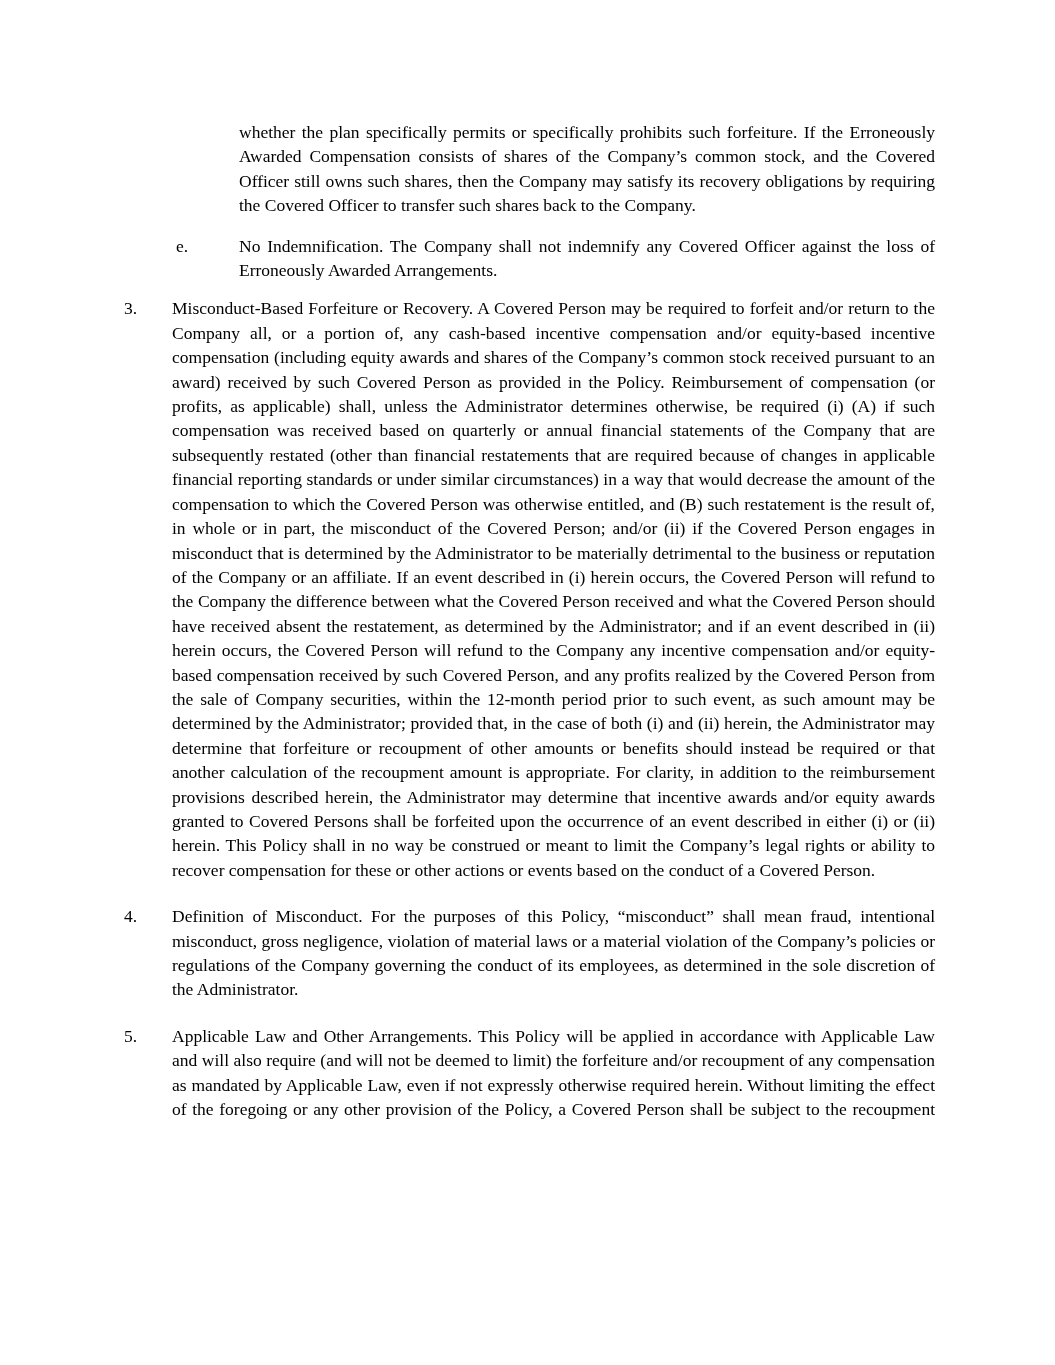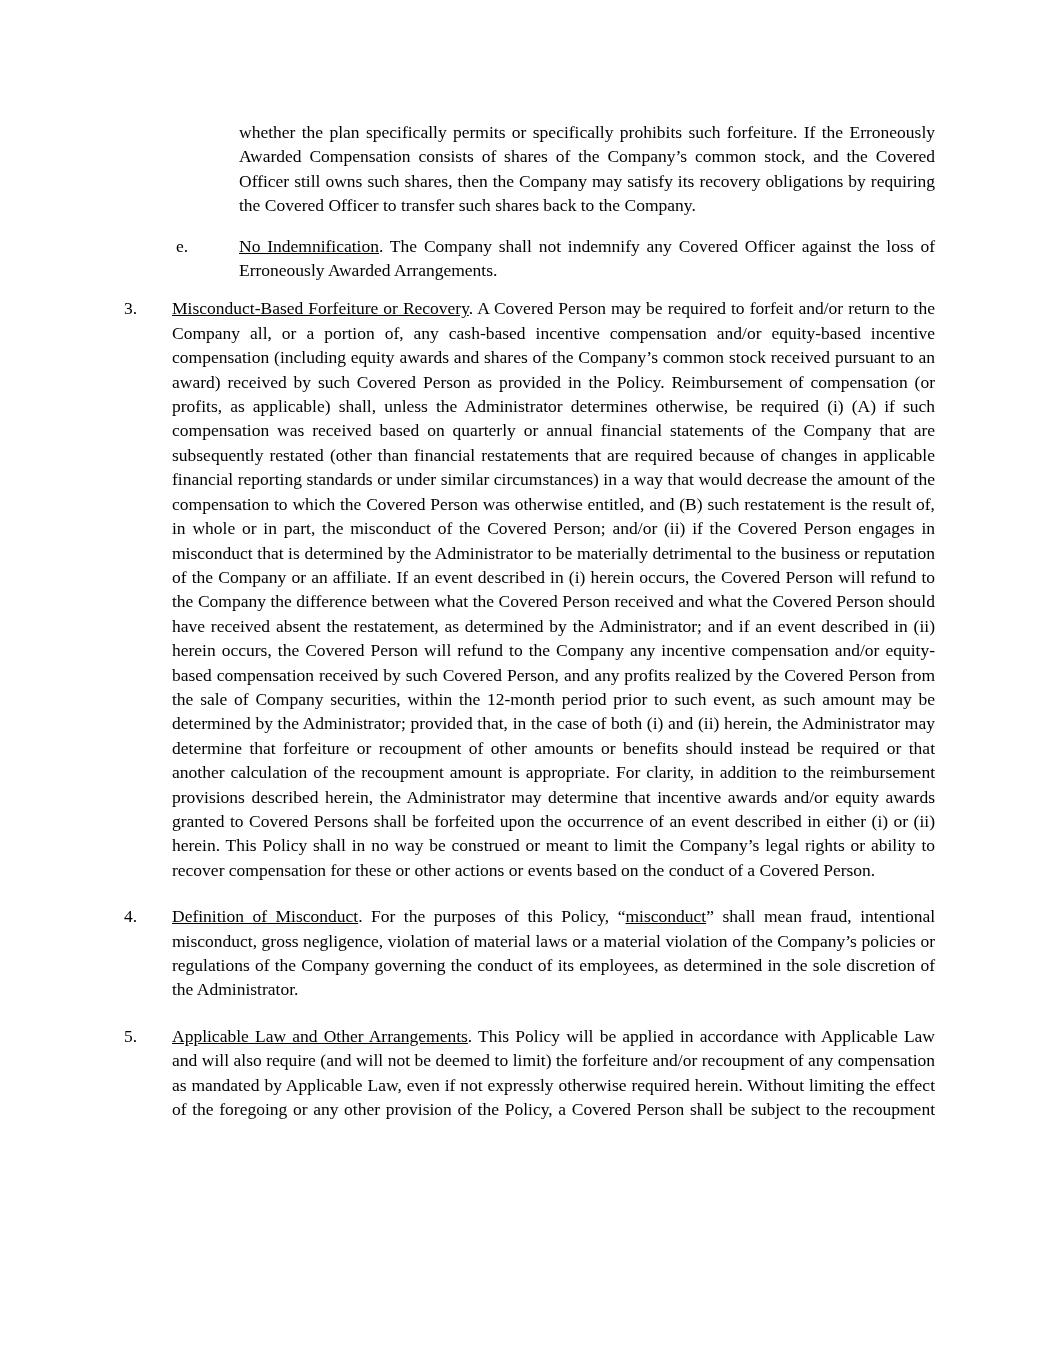--- a/index.html
+++ b/index.html
@@ -54,21 +54,20 @@
   }
   .item.sp {
     margin-top: 22px;
   }
   .item .marker {
     position: absolute;
     left: -48px;
     top: 0;
   }
   .u {
-    text-decoration: underline;
   }
 </style>
 </head>
 <body>
 
 <div class="page">
 
   <p class="para cont">whether the plan specifically permits or specifically prohibits such forfeiture.  If the Erroneously Awarded Compensation consists of shares of the Company’s common stock, and the Covered Officer still owns such shares, then the Company may satisfy its recovery obligations by requiring the Covered Officer to transfer such shares back to the Company.</p>
 
   <div class="sub-item">

